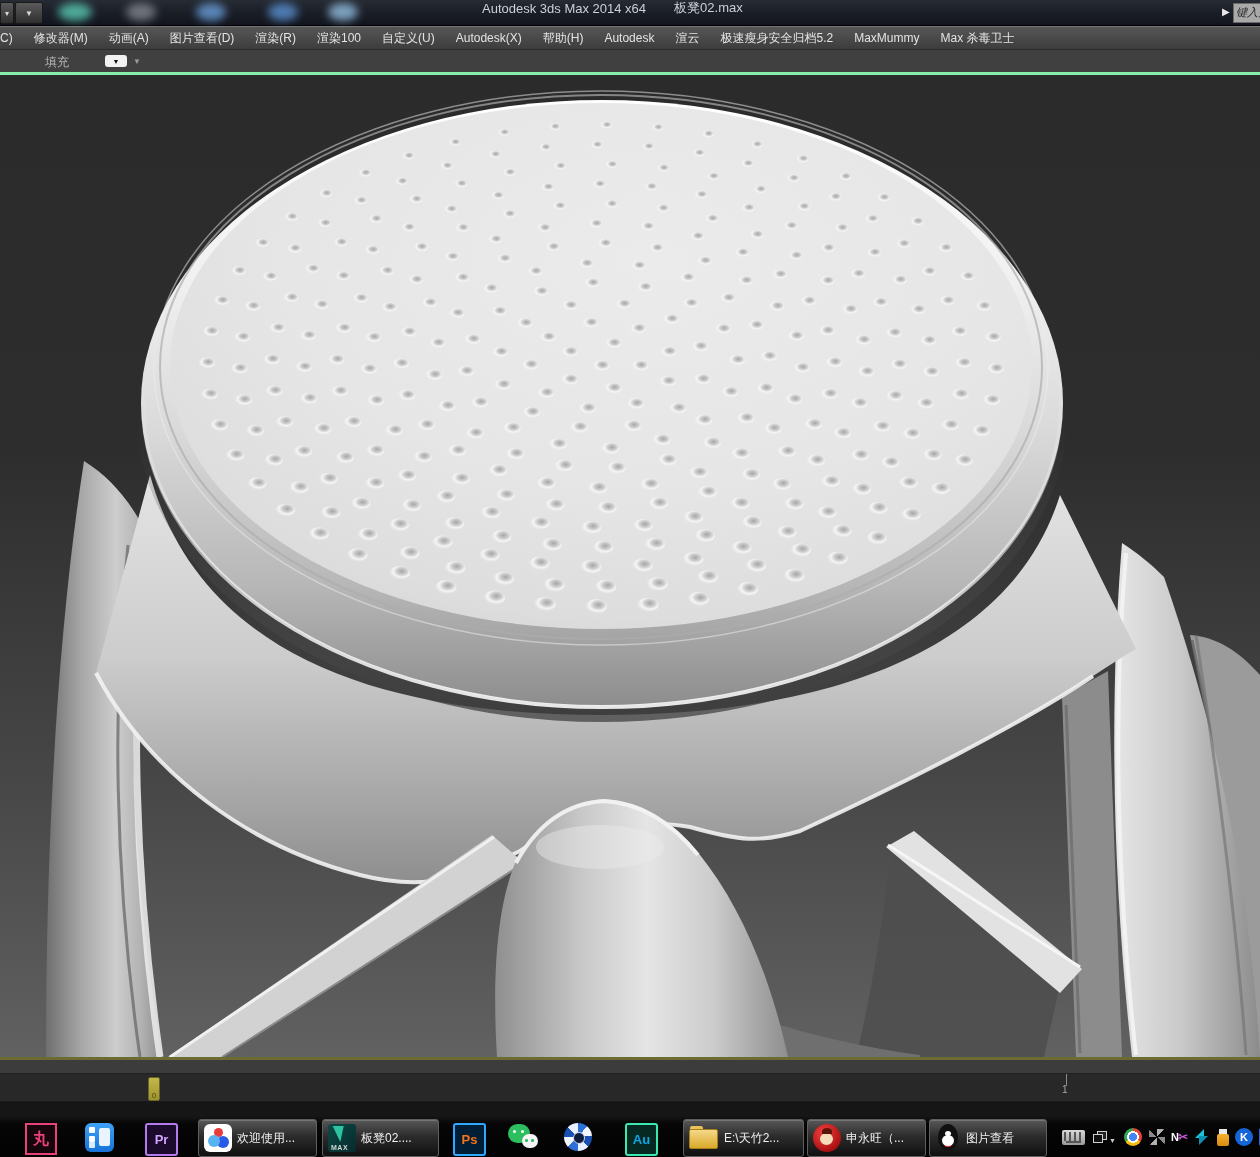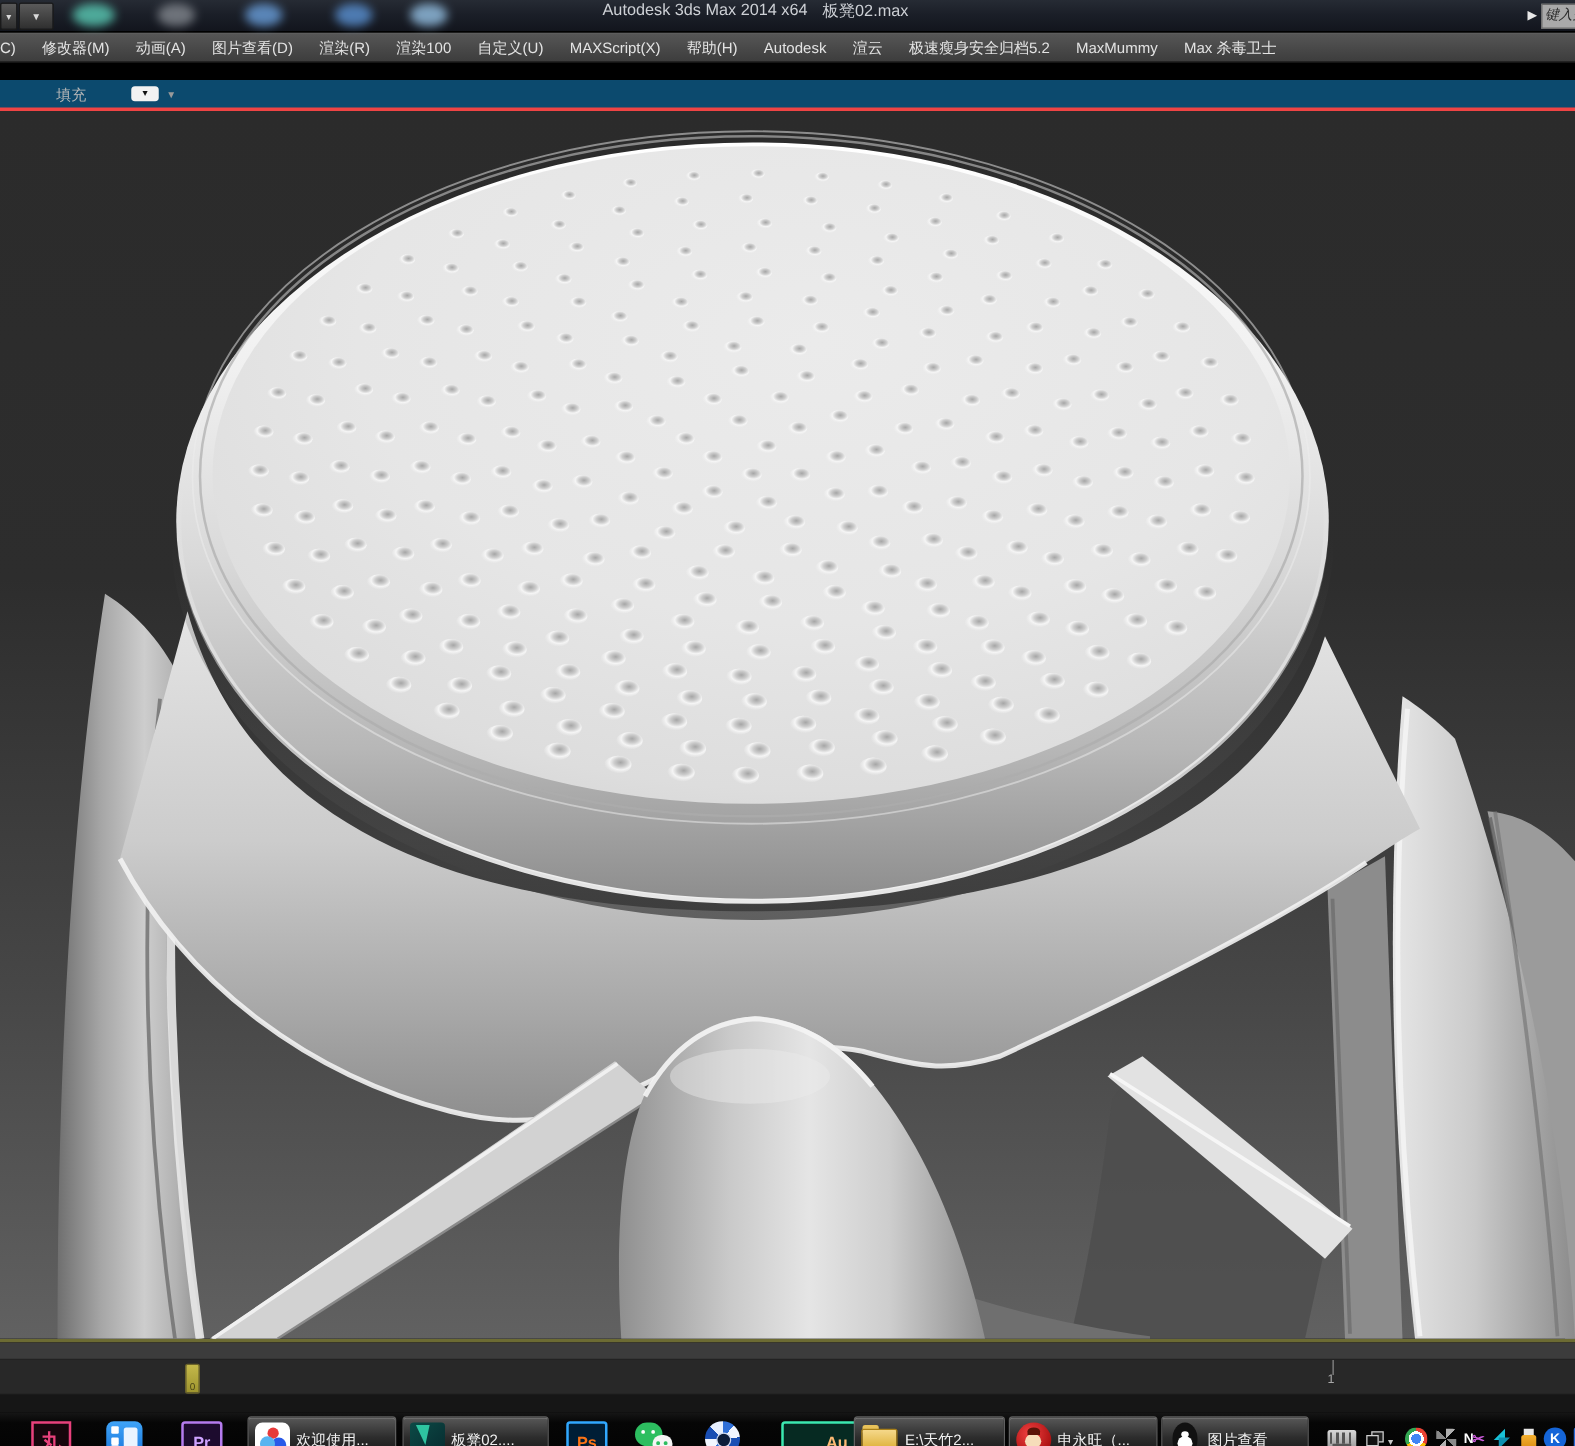--- a/index.html
+++ b/index.html
@@ -1,28 +1,28 @@
 <!DOCTYPE html>
 <html><head>
 <meta charset="utf-8">
 <style>
   html,body{margin:0;padding:0;background:#000;}
   body{width:1260px;height:1157px;overflow:hidden;font-family:"Liberation Sans",sans-serif;position:relative;}
   
   .titlebar{position:relative;height:25px;background:linear-gradient(180deg,#262b34 0%,#1b1f28 45%,#12151d 100%);border-bottom:1px solid #000;}
   .tb-btn{position:absolute;top:2px;height:20px;background:linear-gradient(180deg,#5a5a5a,#2f2f2f);border:1px solid #1a1a1a;border-radius:2px;color:#dadada;font-size:8px;display:flex;align-items:center;justify-content:center;}
   .blob{position:absolute;top:3px;height:18px;border-radius:50%;filter:blur(4px);opacity:.75;}
-  .title-text{position:absolute;left:482px;top:0;height:16px;display:flex;gap:12px;color:#cdd0d5;font-size:13px;white-space:nowrap;}
+  .title-text{position:absolute;left:482px;top:0;height:16px;display:flex;align-items:center;gap:28px;color:#cdd0d5;font-size:13px;white-space:nowrap;}
   .tb-expand{position:absolute;left:1222px;top:6px;color:#e8e8e8;font-size:10px;}
   .tb-search{position:absolute;left:1233px;top:3px;width:27px;height:18px;background:#a9a9a9;border:1px solid #6a6a6a;color:#2a2a2a;font-style:italic;font-size:11px;line-height:17px;overflow:hidden;white-space:nowrap;padding-left:2px;}
   
   .menubar{height:22px;background:linear-gradient(180deg,#565656 0%,#484848 55%,#3d3d3d 100%);border-top:1px solid #757575;border-bottom:1px solid #2b2b2b;display:flex;align-items:center;gap:21px;color:#e3e3e3;font-size:12px;white-space:nowrap;overflow:hidden;}
   .menubar span{cursor:default;}
   
-  .promptrow{position:relative;height:22px;background:#0c4a6e;border-bottom:3px solid #ef4444;margin-top:14px;}
+  .promptrow{position:relative;height:22px;background:#404040;border-bottom:3px solid #86efac;}
   .fill-label{position:absolute;left:45px;top:4px;color:#b8b8b8;font-size:12px;}
   .dd-widget{position:absolute;left:105px;top:5px;width:22px;height:12px;background:#f2f2f2;border-radius:3px;display:flex;align-items:center;justify-content:center;font-size:7px;color:#111;}
   .dd-caret{position:absolute;left:133px;top:7px;font-size:8px;color:#9a9a9a;}
   
   .viewport{position:relative;height:982px;background:#2c2c2c;}
   .viewport svg{display:block;}
   .vp-bottom-border{height:3px;background:#6c6b33;}
   .vp-strip{height:13px;background:#3c3c3c;border-bottom:1px solid #222;}
   
   .trackbar{position:relative;height:27px;background:#282828;border-bottom:1px solid #1a1a1a;}
@@ -36,21 +36,21 @@
   .tb-win{position:absolute;top:3px;height:38px;border:1px solid #5f5f5f;border-radius:3px;background:linear-gradient(180deg,#585858 0%,#2c2c2c 45%,#101010 100%);box-shadow:inset 0 1px rgba(255,255,255,.18);display:flex;align-items:center;gap:5px;padding:0 5px;box-sizing:border-box;color:#f0f0f0;font-size:12px;white-space:nowrap;overflow:hidden;}
   .tb-win .lbl{overflow:hidden;text-overflow:ellipsis;}
   
   .ic-wan{width:28px;height:28px;background:#16060c;border:2px solid #e8417c;color:#e8417c;font-size:16px;font-weight:bold;display:flex;align-items:center;justify-content:center;}
   .ic-film{width:29px;height:29px;border-radius:6px;background:linear-gradient(180deg,#3fa4f8,#1672d8);position:relative;}
   .ic-film:before{content:"";position:absolute;left:4px;top:4px;width:6px;height:6px;background:#fff;border-radius:1px;box-shadow:0 9px 0 #fff,0 15px 0 #d8ecff;}
   .ic-film:after{content:"";position:absolute;right:4px;top:5px;width:11px;height:18px;background:#eaf4ff;border-radius:2px;}
   .adobe{width:29px;height:29px;border-radius:3px;font-weight:bold;font-size:13px;display:flex;align-items:center;justify-content:center;}
   .ic-pr{background:#1d0b2e;border:2px solid #b57bee;color:#cfa3ff;}
   .ic-ps{background:#001e36;border:2px solid #31a8ff;color:#f97316;}
-  .ic-au{background:#062a22;border:2px solid #3be8b0;color:#fdba74;padding-left:28px;}
+  .ic-au{background:#062a22;border:2px solid #3be8b0;color:#0ea5e9;}
   .ic-wx{position:relative;width:32px;height:30px;}
   .ic-wx .b1{position:absolute;left:0;top:1px;width:22px;height:19px;background:#2dbe60;border-radius:10px;}
   .ic-wx .b1:before{content:"";position:absolute;left:5px;top:6px;width:3px;height:3px;border-radius:50%;background:#fff;box-shadow:8px 0 0 #fff;}
   .ic-wx .b2{position:absolute;right:2px;top:11px;width:16px;height:14px;background:#f5f5f5;border-radius:8px;}
   .ic-wx .b2:before{content:"";position:absolute;left:3px;top:5px;width:2.5px;height:2.5px;border-radius:50%;background:#2dbe60;box-shadow:6px 0 0 #2dbe60;}
   .ic-ap{width:28px;height:28px;border-radius:50%;background:conic-gradient(#2f6fd8 0 40deg,#f2f6ff 40deg 85deg,#1a4fb4 85deg 135deg,#e8f0ff 135deg 180deg,#2f6fd8 180deg 225deg,#f2f6ff 225deg 270deg,#1a4fb4 270deg 315deg,#e8f0ff 315deg 360deg);position:relative;}
   .ic-ap:after{content:"";position:absolute;left:9px;top:9px;width:10px;height:10px;border-radius:50%;background:#0c1c3a;border:1px solid #cdd8f0;}
   
   .ic-baidu{width:28px;height:28px;border-radius:6px;background:#fff;position:relative;flex:0 0 auto;}
   .ic-baidu:before{content:"";position:absolute;left:10px;top:4px;width:9px;height:9px;border-radius:50%;background:#e83a3a;}
@@ -109,21 +109,21 @@
 </div>
 
 <div class="menubar">
   <span>C)</span>
   <span>修改器(M)</span>
   <span>动画(A)</span>
   <span>图片查看(D)</span>
   <span>渲染(R)</span>
   <span>渲染100</span>
   <span>自定义(U)</span>
-  <span>MAXScript(X)</span>
+  <span>Autodesk(X)</span>
   <span>帮助(H)</span>
   <span>Autodesk</span>
   <span>渲云</span>
   <span>极速瘦身安全归档5.2</span>
   <span>MaxMummy</span>
   <span>Max 杀毒卫士</span>
 </div>
 
 <div class="promptrow">
   <span class="fill-label">填充</span>

